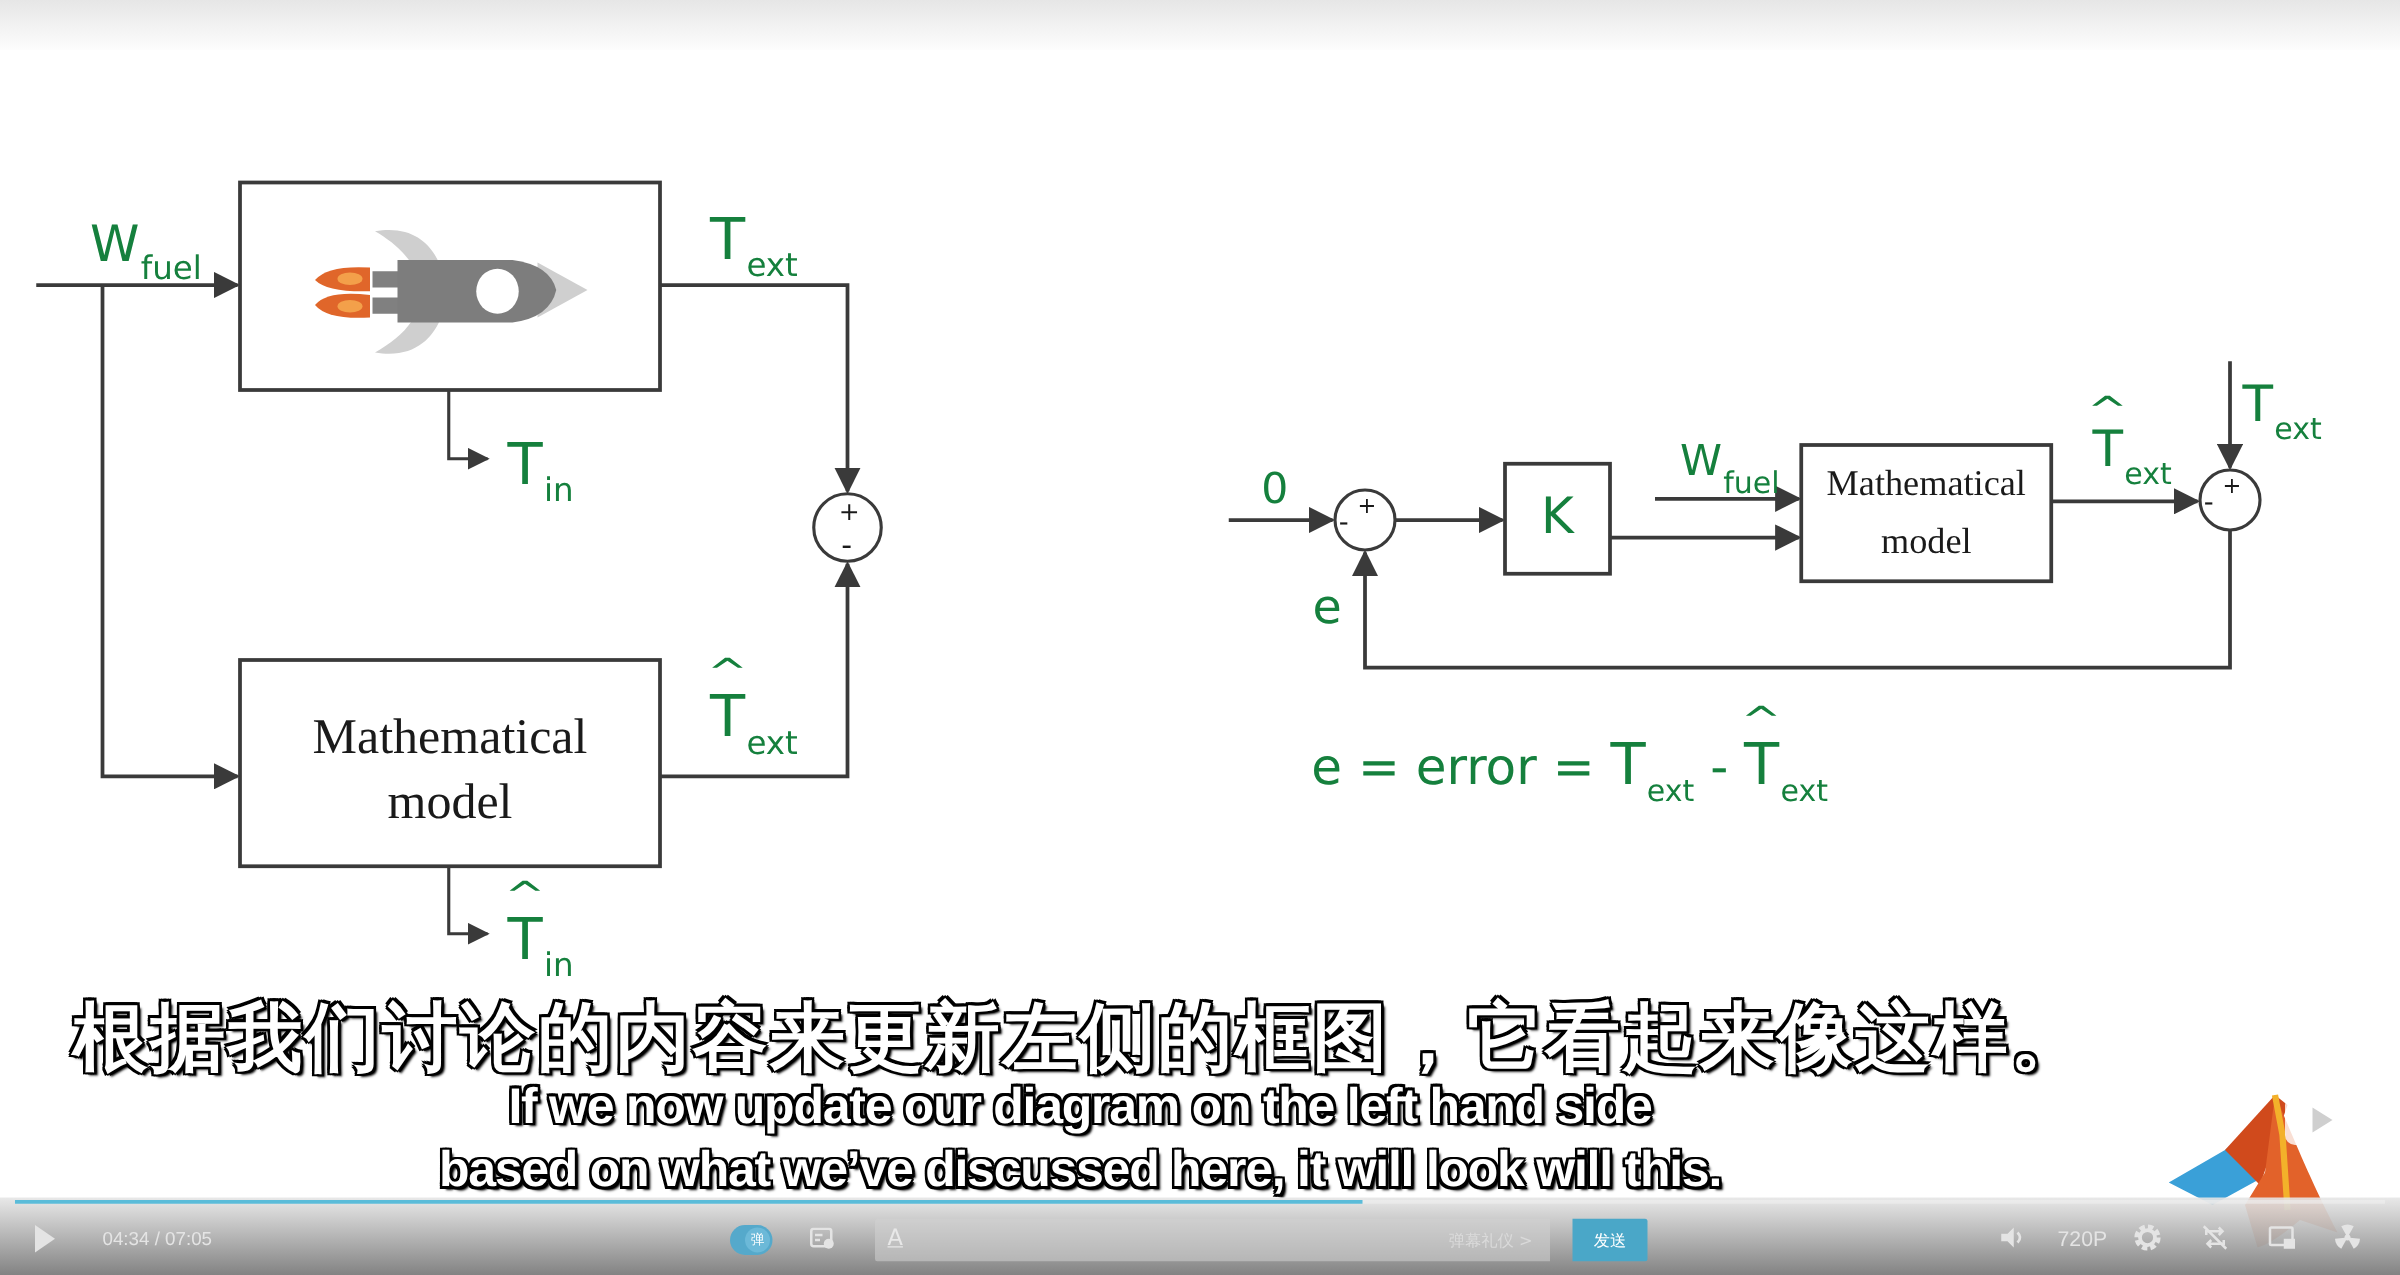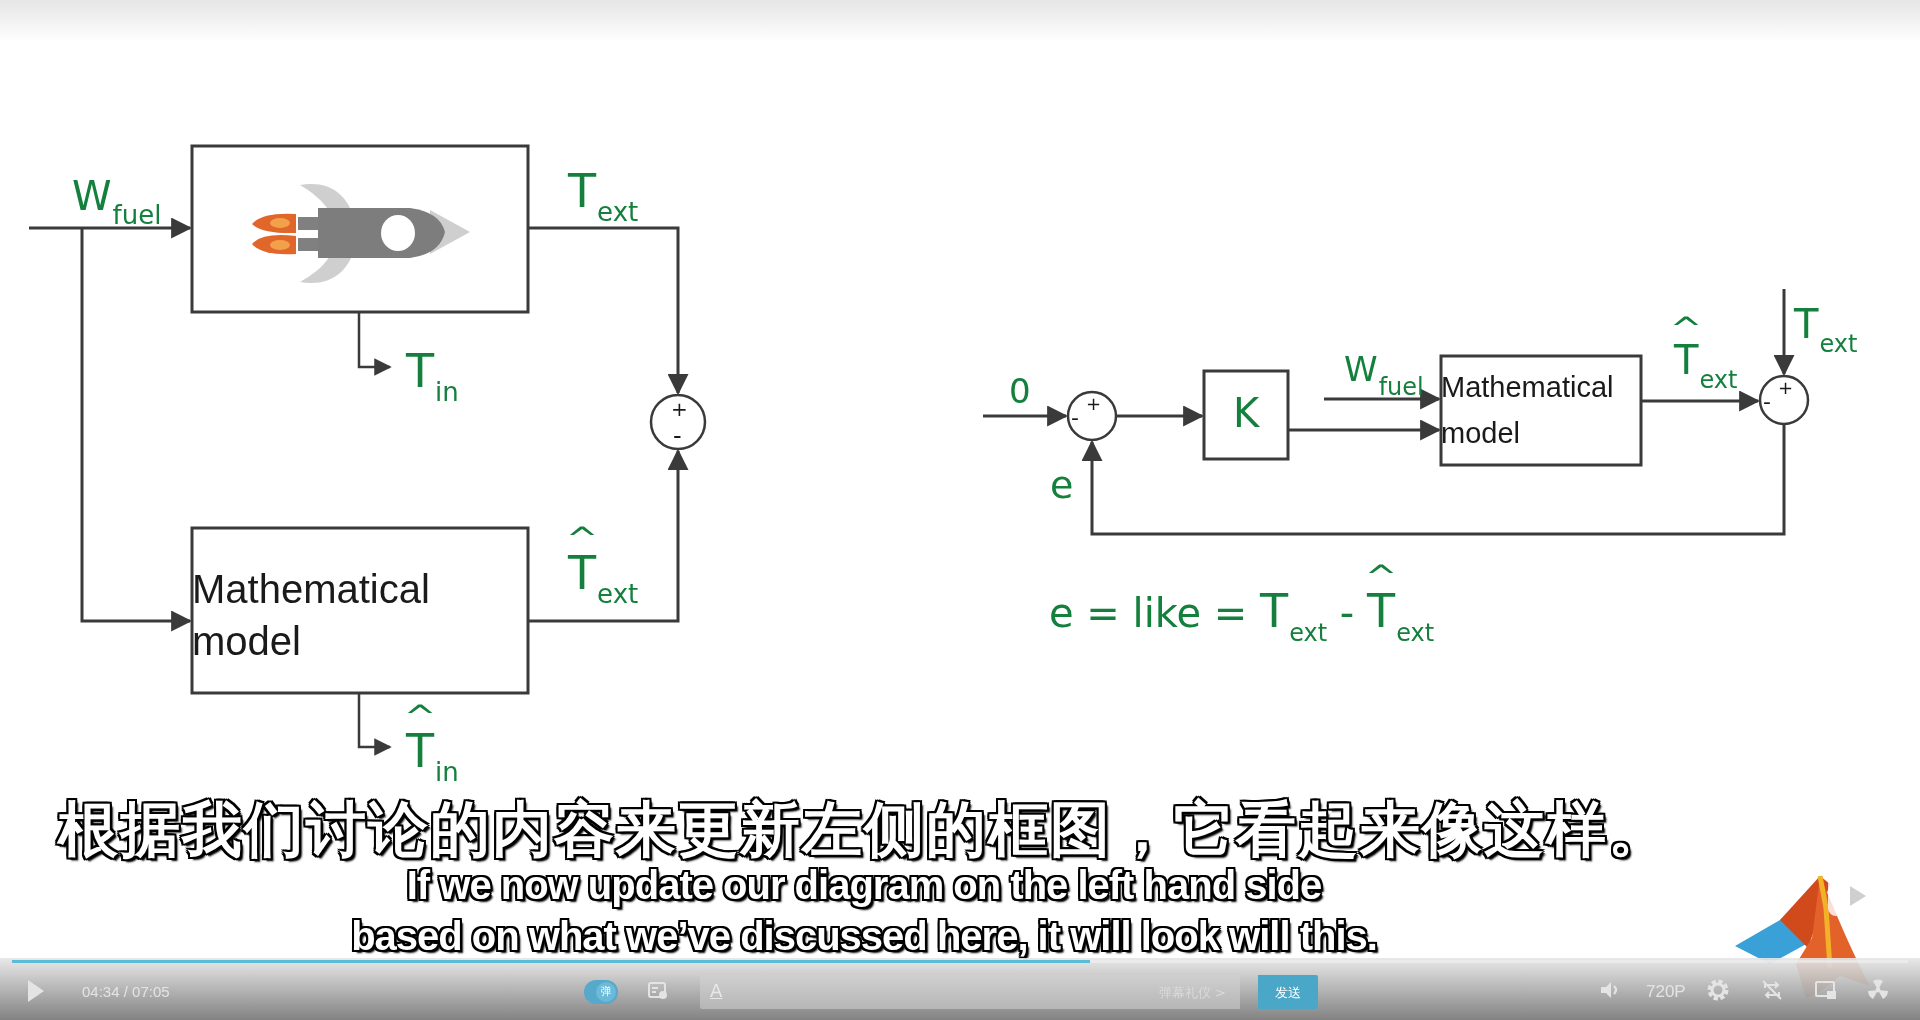--- a/index.html
+++ b/index.html
@@ -18,22 +18,22 @@
     white-space: nowrap; line-height: 1;
   }
   .lbl .main { font-size: 40px; }
   .lbl sub { font-size: 26px; vertical-align: -14px; margin-left: 1px; }
   .hat { position: relative; display: inline-block; }
   .hat::before {
     content: "^"; position: absolute; left: 50%; top: -26px; transform: translateX(-50%) scaleX(1.3);
     font-size: 30px;
   }
   .boxtext {
-    position: absolute; text-align: left; color: #1a1a1a;
-    font-family: Liberation Sans, sans-serif; line-height: 1.3;
+    position: absolute; text-align: center; color: #1a1a1a;
+    font-family: Liberation Serif, serif; line-height: 1.3;
   }
   .subtitle {
     position: absolute; left: 0; width: 1728px; text-align: center;
     color: #ffffff; font-weight: bold; white-space: nowrap;
     text-shadow:
       -2px -2px 0 #000, 2px -2px 0 #000, -2px 2px 0 #000, 2px 2px 0 #000,
       0 -2px 0 #000, 0 2px 0 #000, -2px 0 0 #000, 2px 0 0 #000, 3px 3px 2px #000;
   }
   .sub-zh { top: 790px; font-size: 60px; letter-spacing: 2px; font-family: "DejaVu Sans", sans-serif; }
   .sub-en1 { top: 863px; font-size: 40px; letter-spacing: -1px; font-family: "Liberation Sans", sans-serif; }
@@ -167,21 +167,21 @@
   <div>Mathematical</div>
   <div>model</div>
 </div>
 <div class="lbl" style="left:1674px; top:340px;">
   <span class="main hat">T</span><sub style="font-size:24px">ext</sub>
 </div>
 <div class="lbl" style="left:1794px; top:304px;">
   <span class="main">T</span><sub style="font-size:24px">ext</sub>
 </div>
 <div class="lbl" style="left:1049px; top:588px; font-size:40px;">
-  <span>e = like = </span><span class="main" style="font-size:46px">T</span><sub style="font-size:24px">ext</sub><span> - </span><span class="main hat" style="font-size:46px">T</span><sub style="font-size:24px">ext</sub>
+  <span>e = error = </span><span class="main" style="font-size:46px">T</span><sub style="font-size:24px">ext</sub><span> - </span><span class="main hat" style="font-size:46px">T</span><sub style="font-size:24px">ext</sub>
 </div>
 
 <svg class="logo" viewBox="0 0 150 130">
   <path d="M5,78 L50,52 L70,34 L80,74 L40,96 Z" fill="#3aa0d8"></path>
   <path d="M50,52 L90,8 L100,16 L78,80 Z" fill="#d04a1c"></path>
   <path d="M90,8 C100,30 115,70 140,118 L110,108 C96,120 84,128 76,130 L66,96 L82,70 Z" fill="#e2622a"></path>
   <path d="M90,8 L96,40 L100,100" stroke="#f3b12a" stroke-width="5" fill="none"></path>
 </svg>
 <svg class="bili-tv" viewBox="0 0 62 52">
   <line x1="20" y1="2" x2="28" y2="10" stroke="#ffffff" stroke-width="3" opacity="0.85"></line>

